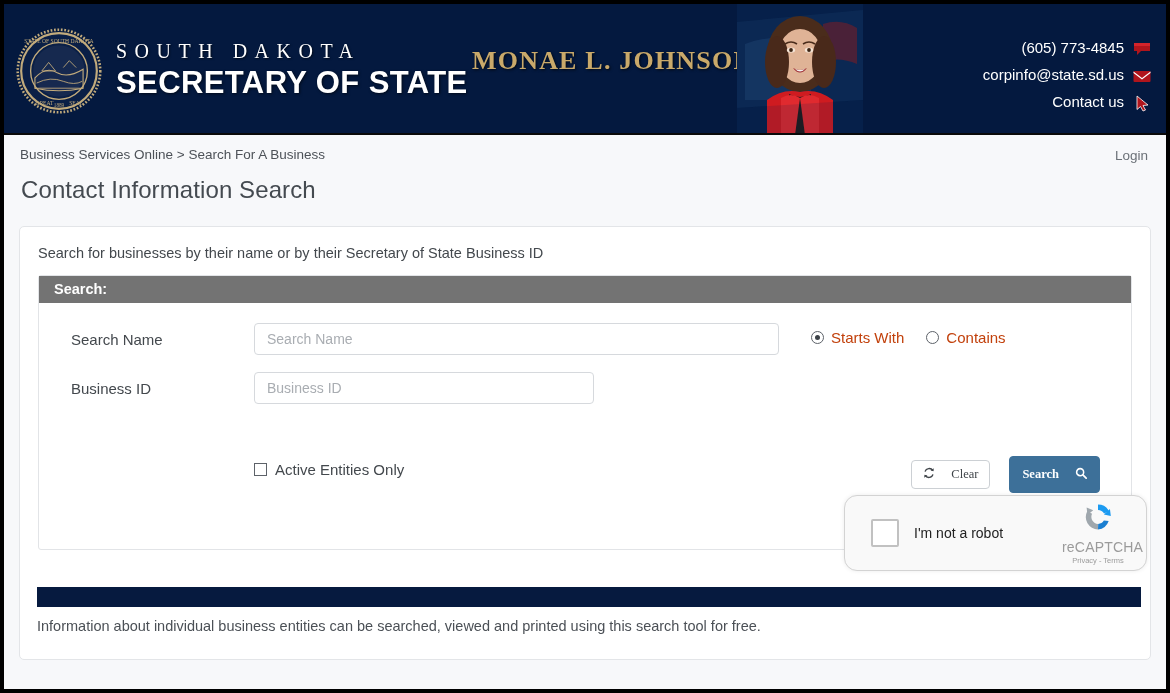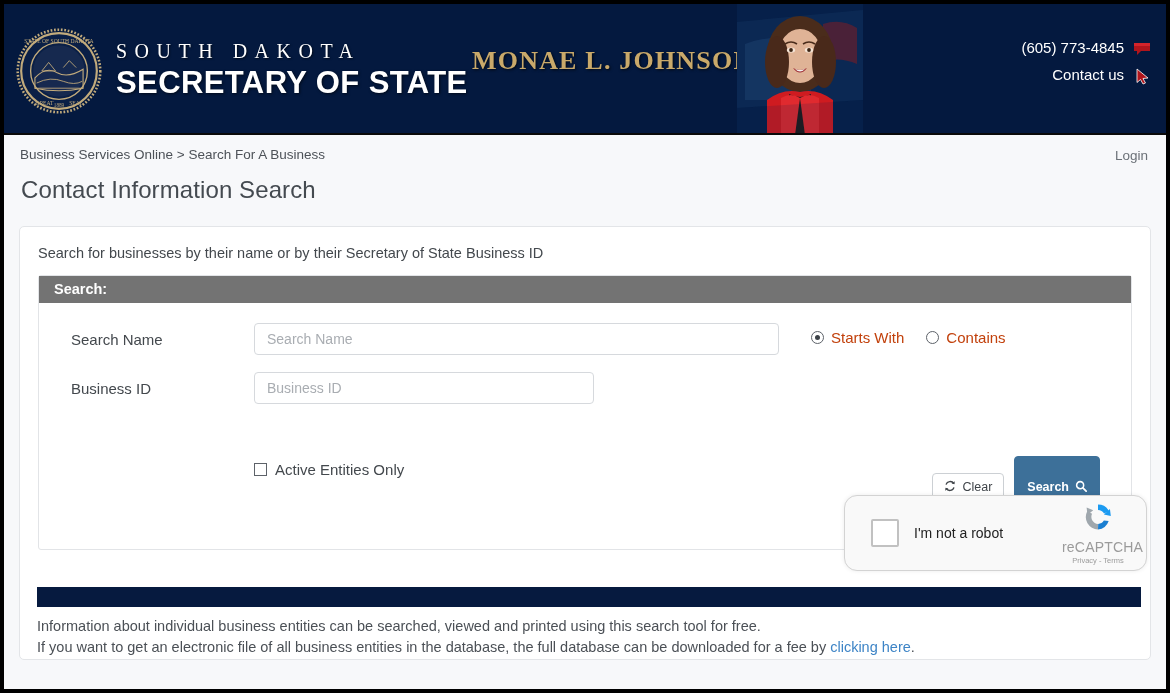--- a/index.html
+++ b/index.html
@@ -214,36 +214,37 @@
   .btns {
     position: absolute;
     right: 31px; top: 153px;
     display: flex; gap: 10px;
     align-items: center;
   }
   .btn {
     font-size: 12.5px;
     border-radius: 4px;
     padding: 6px 11px;
-    display: flex; align-items: center; gap: 6px;
+    display: flex; align-items: center; gap: 16px;
     cursor: pointer;
-    font-family: Liberation Sans, sans-serif;
+    font-family: Liberation Serif, serif;
     line-height: 1;
   }
   .btn-clear {
     background: #fff;
     border: 1px solid #ccd0d4;
     color: #3f4449;
   }
   .btn-search {
     background: #3d7099;
     border: 1px solid #3d7099;
     color: #fff;
     font-weight: 700;
-    padding: 23px 12px;
+    padding: 10px 12px;
+    margin-left: 9px;
   }
 
   
   .recaptcha {
     position: absolute;
     left: 805px; top: 192px;
     width: 303px; height: 76px;
     background: #f9f9f9;
     border: 1px solid #d3d3d3;
     border-radius: 13px;
@@ -359,20 +360,29 @@
         <div class="row">
           <span>(605) 773-4845</span>
           <span class="cicon">
             <svg viewBox="0 0 20 18" width="20" height="18" aria-hidden="true">
               <path d="M2 3 L18 3 L18 11 L9 11 L5 15 L5 11 L2 11 Z" fill="#b0151c"></path>
               <path d="M2 3 L18 3 L18 6 L2 6 Z" fill="#d4242b"></path>
             </svg>
           </span>
         </div>
         <div class="row">
+          <span>corpinfo@state.sd.us</span>
+          <span class="cicon">
+            <svg viewBox="0 0 20 18" width="20" height="18" aria-hidden="true">
+              <rect x="1.5" y="4" width="17" height="11" rx="1" fill="#b0151c"></rect>
+              <path d="M1.5 4.6 L10 11 L18.5 4.6 L18.5 6 L10 12.4 L1.5 6 Z" fill="#fff"></path>
+            </svg>
+          </span>
+        </div>
+        <div class="row">
           <span>Contact us</span>
           <span class="cicon">
             <svg viewBox="0 0 20 18" width="20" height="18" aria-hidden="true">
               <path d="M5 2 L16 11 L11 11.5 L13.5 16 L11 17 L8.5 12.5 L5 15.5 Z" fill="#b0151c" stroke="#fff" stroke-width="0.8"></path>
             </svg>
           </span>
         </div>
       </div>
 
     </div>
@@ -460,18 +470,15 @@
         </div>
 
       </div>
     </div>
   </div>
 
   <div class="navy-bar"></div>
 
   <div class="footnote">
     <div>Information about individual business entities can be searched, viewed and printed using this search tool for free.</div>
-    <div>
-      <span>If you want to get an electronic file of all business entities in the database, the full database can be downloaded for a fee by </span><a href="#">clicking here</a><span>.</span>
-    </div>
   </div>
 
 </div>
 
 </body></html>

